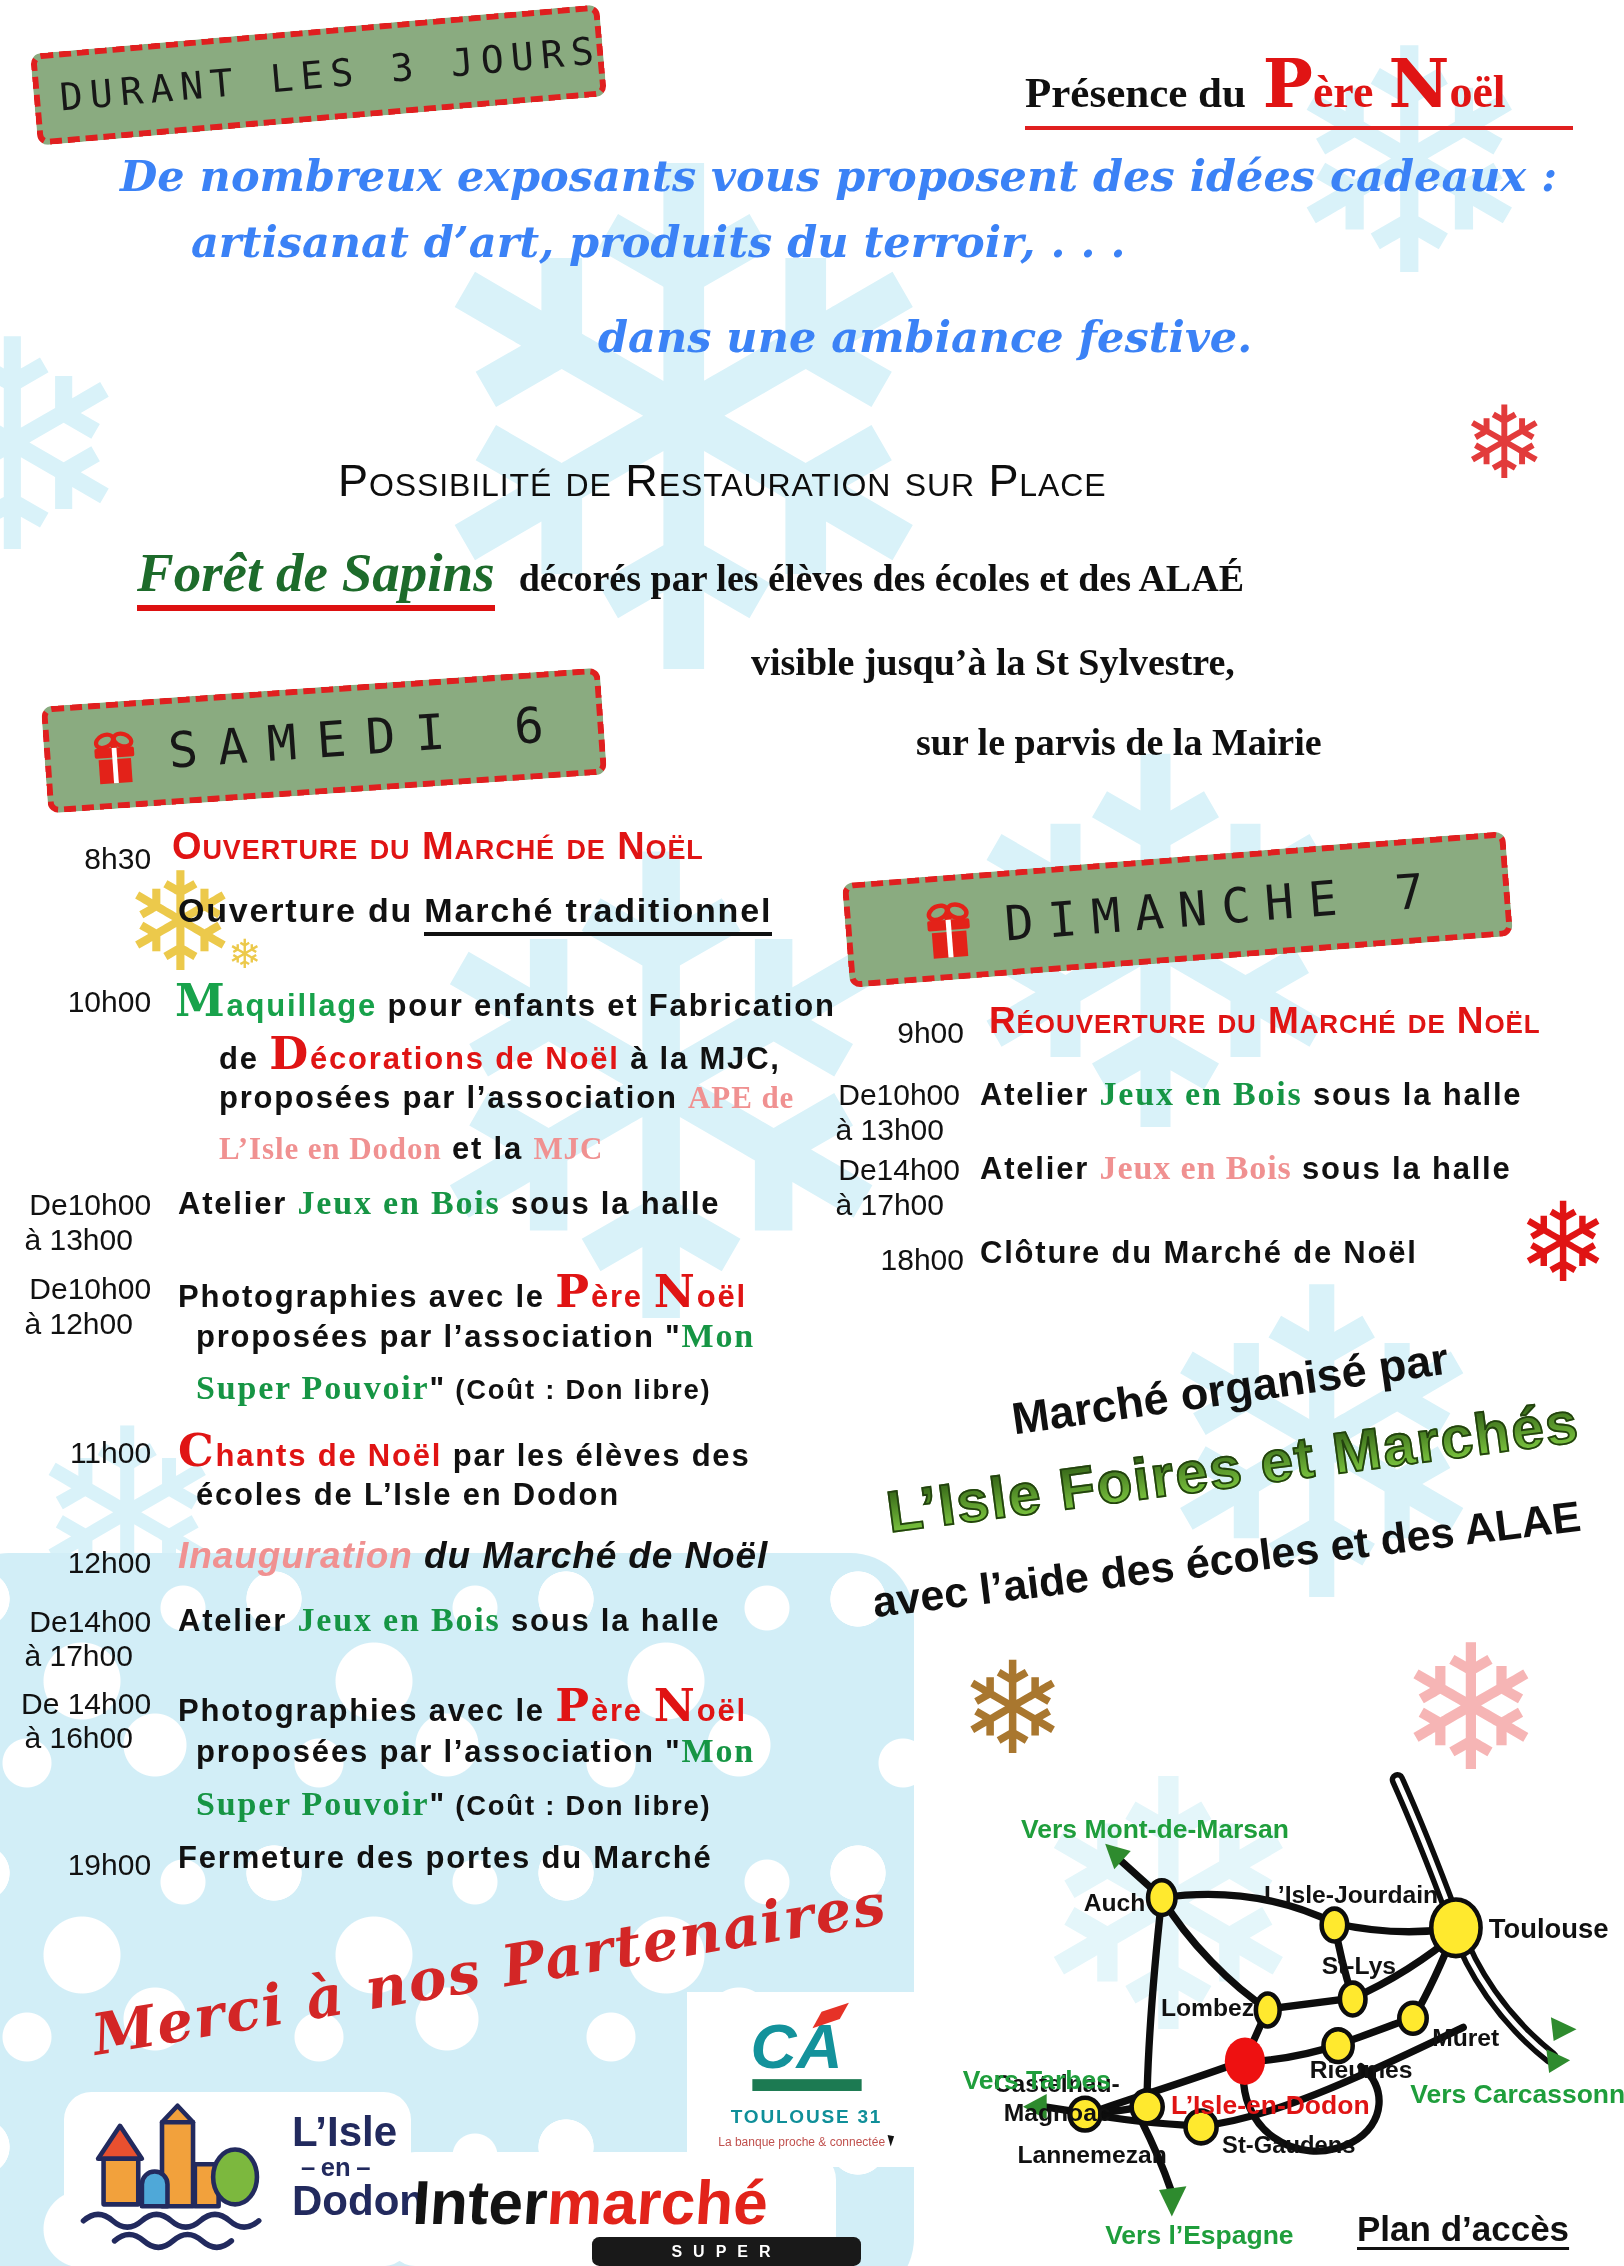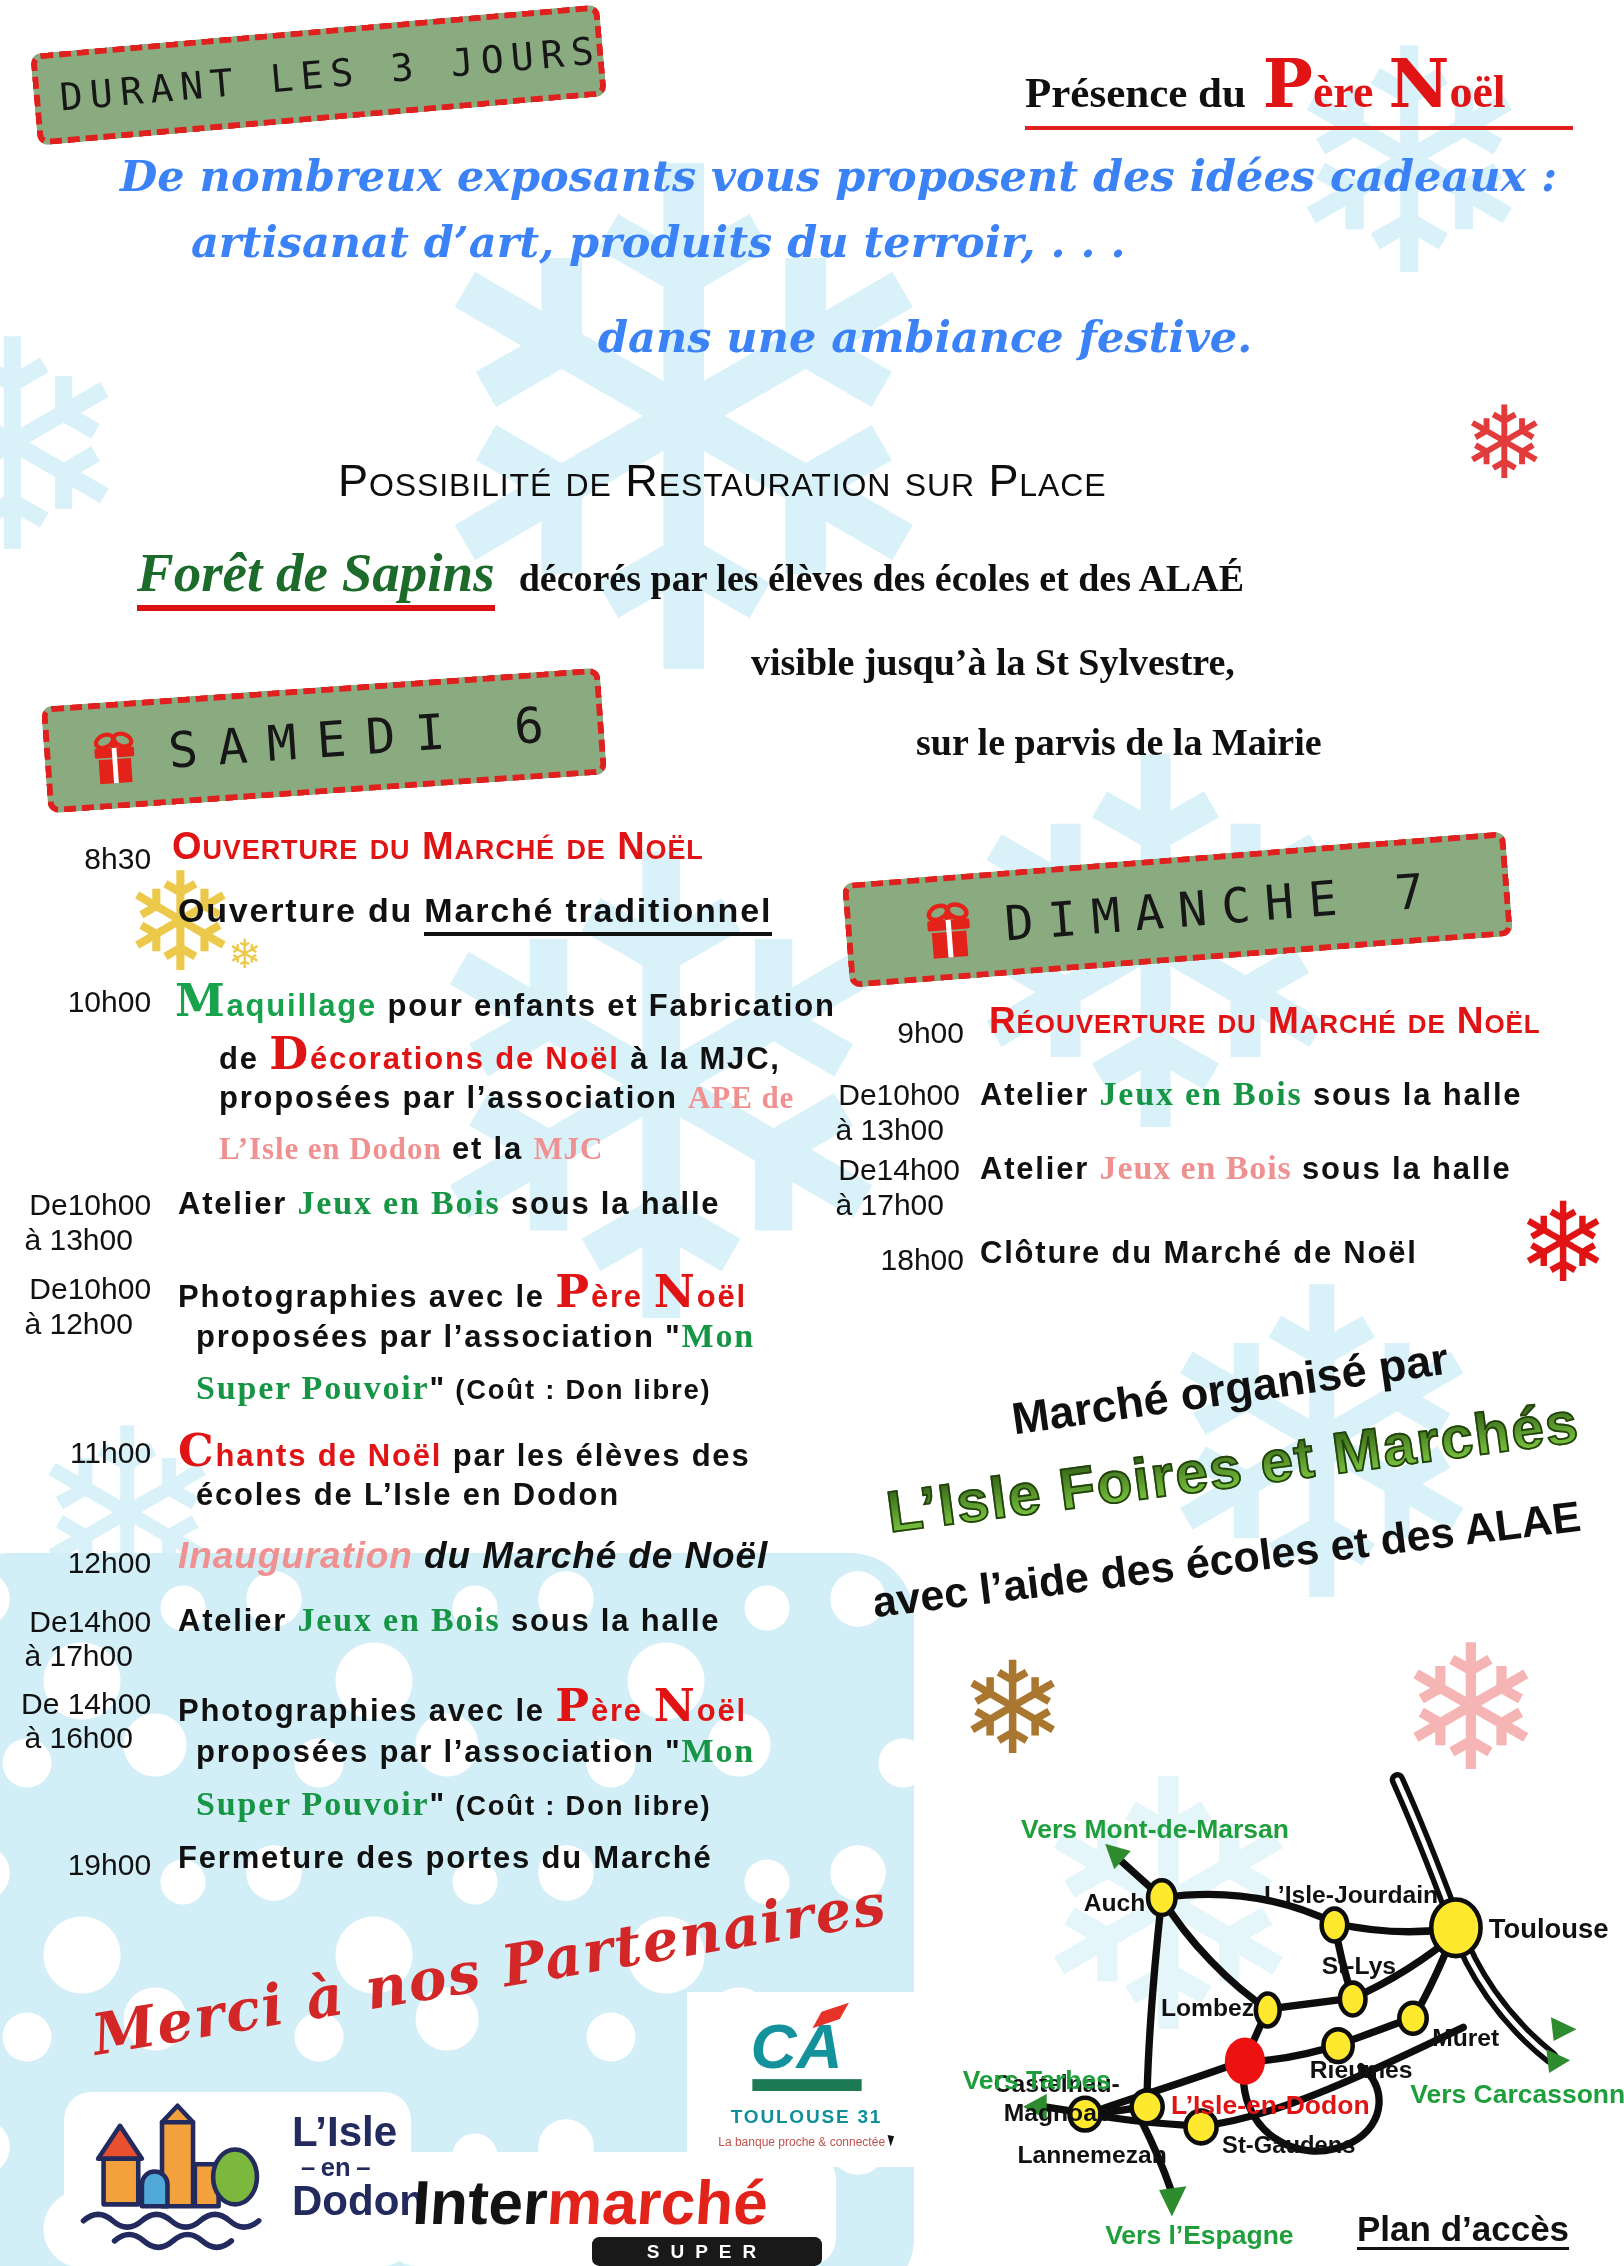--- a/index.html
+++ b/index.html
@@ -263,21 +263,21 @@
   </svg>
   <div class="town-text" style="left:292px;top:2111px;">
     <div style="font-size:42px;">L’Isle</div>
     <div class="town-en" style="font-size:25.6px;margin-left:9.1px;">en</div>
     <div style="font-size:42px;">Dodon</div>
   </div>
 
   <div class="inter" style="left:413px;top:2167px;font-size:62px;">
     <span style="color:#131313;">Inter</span><span style="color:#e2231a;">marché</span>
   </div>
-  <div class="superbar" style="left:592px;top:2237px;width:230px;height:29px;font-size:19px;line-height:29px;">
+  <div class="superbar" style="left:592px;top:2237px;width:269px;height:29px;font-size:16px;line-height:29px;">
     <span>SUPER</span>
   </div>
 
   <div class="ca-card" style="left:687px;top:1992px;width:239px;height:175px;">
     <svg width="146" height="102" viewBox="0 0 160 112" style="margin-top:7.3px;">
       <text x="18" y="76" font-family="Liberation Sans, sans-serif" font-weight="bold" font-style="italic" font-size="70" fill="#13929b">CA</text>
       <polygon points="96,14 126,4 116,22 86,32" fill="#e63227"></polygon>
       <rect x="20" y="88" width="120" height="13" fill="#1c7a52"></rect>
     </svg>
     <div class="ca-region">TOULOUSE 31</div>

